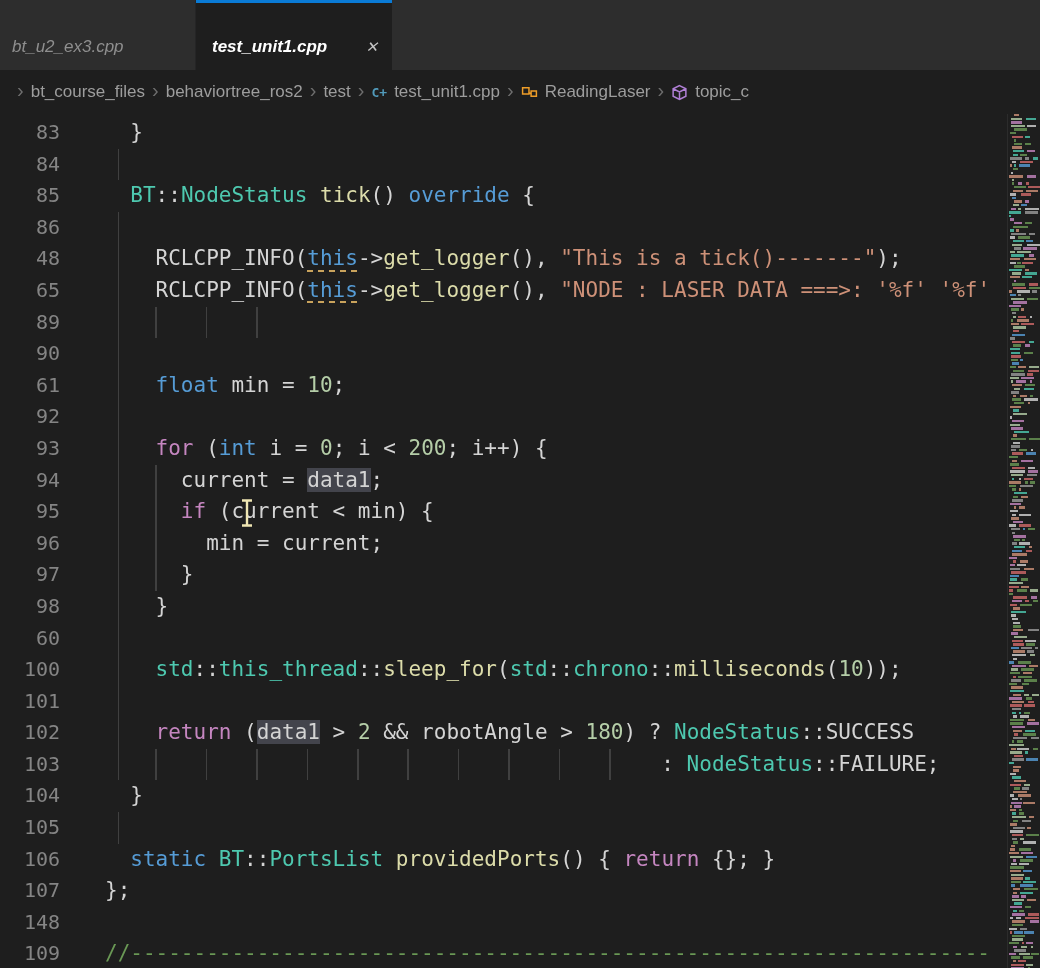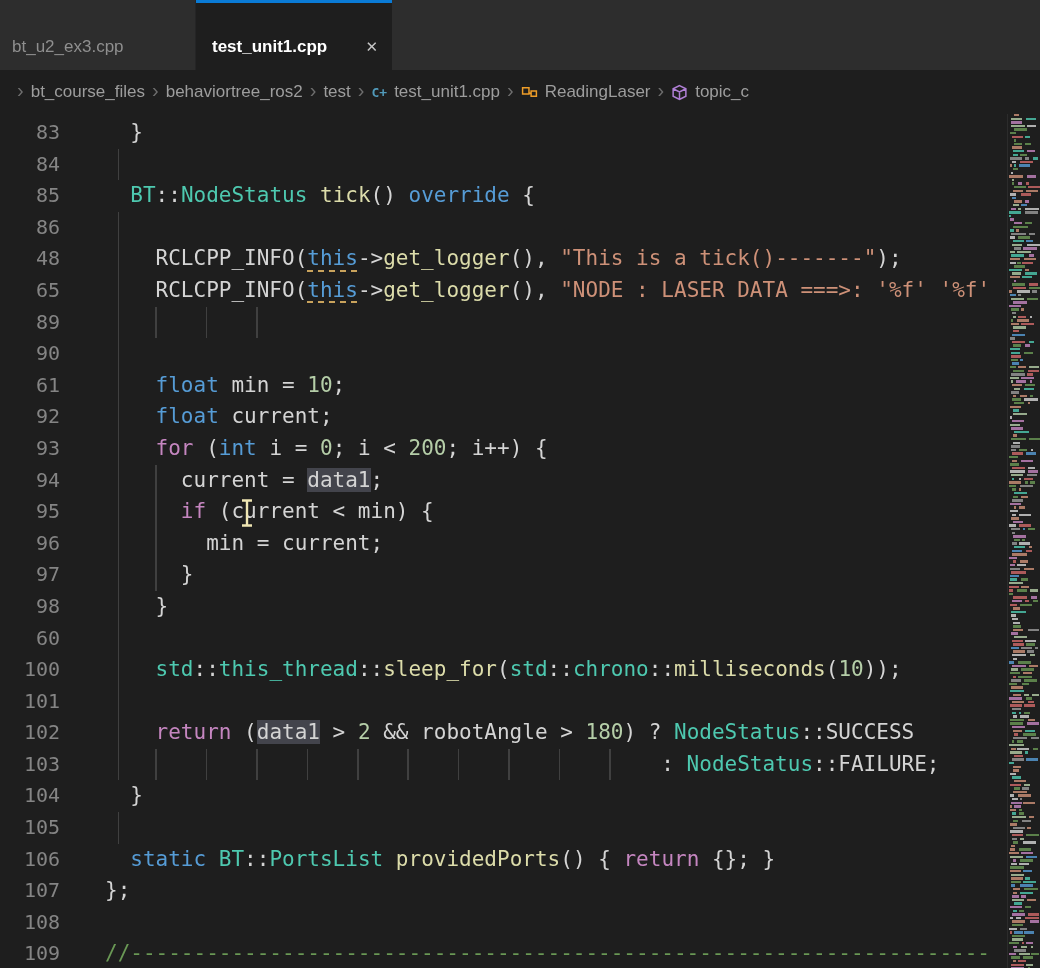--- a/index.html
+++ b/index.html
@@ -9,20 +9,21 @@
     font-family:"DejaVu Sans Mono", monospace;
     position:relative;
   }
 
   
   .tabbar {
     position:absolute; top:0; left:0; right:0; height:70px;
     background:#2d2d2d;
     display:flex;
     font-family:"Liberation Sans", sans-serif;
+    font-style:italic;
   }
   .tab {
     height:70px; display:flex; align-items:center;
     padding-top:24px; position:relative; cursor:pointer;
   }
   .tab.inactive {
     width:196px; background:#2d2d2d; color:#8f8f8f;
     padding-left:12px; border-right:1px solid #252526;
     font-size:17px;
   }
@@ -187,34 +188,34 @@
       <div class="ln">98</div>
       <div class="ln">60</div>
       <div class="ln">100</div>
       <div class="ln">101</div>
       <div class="ln">102</div>
       <div class="ln">103</div>
       <div class="ln">104</div>
       <div class="ln">105</div>
       <div class="ln">106</div>
       <div class="ln">107</div>
-      <div class="ln">108</div>
+      <div class="ln">148</div>
       <div class="ln">109</div>
     </div>
   <div class="code-area">
       <div class="code-line"><span class="ltext"><span class="tk-d">  }</span></span></div>
       <div class="code-line"><span class="iguide" style="left: 53.6px;"></span><span class="ltext"></span></div>
       <div class="code-line"><span class="ltext"><span class="tk-d">  </span><span class="tk-t">BT</span><span class="tk-d">::</span><span class="tk-t">NodeStatus</span><span class="tk-d"> </span><span class="tk-f">tick</span><span class="tk-d">() </span><span class="tk-k">override</span><span class="tk-d"> {</span></span></div>
       <div class="code-line"><span class="iguide" style="left: 53.6px;"></span><span class="ltext"></span></div>
       <div class="code-line"><span class="iguide" style="left: 53.6px;"></span><span class="ltext"><span class="tk-d">    </span><span class="tk-d">RCLCPP_INFO</span><span class="tk-d">(</span><span class="tk-k ul">this</span><span class="tk-d">-&gt;</span><span class="tk-f">get_logger</span><span class="tk-d">(), </span><span class="tk-s">"This is a tick()-------"</span><span class="tk-d">);</span></span></div>
       <div class="code-line"><span class="iguide" style="left: 53.6px;"></span><span class="ltext"><span class="tk-d">    </span><span class="tk-d">RCLCPP_INFO</span><span class="tk-d">(</span><span class="tk-k ul">this</span><span class="tk-d">-&gt;</span><span class="tk-f">get_logger</span><span class="tk-d">(), </span><span class="tk-s">"NODE : LASER DATA ===&gt;: '%f' '%f'</span></span></div>
       <div class="code-line"><span class="iguide" style="left: 53.6px;"></span><span class="iguide" style="left: 91.4px;"></span><span class="iguide" style="left: 141.8px;"></span><span class="iguide" style="left: 192.2px;"></span></div>
       <div class="code-line"><span class="iguide" style="left: 53.6px;"></span><span class="ltext"></span></div>
       <div class="code-line"><span class="iguide" style="left: 53.6px;"></span><span class="ltext"><span class="tk-d">    </span><span class="tk-k">float</span><span class="tk-d"> min = </span><span class="tk-n">10</span><span class="tk-d">;</span></span></div>
-      <div class="code-line"><span class="iguide" style="left: 53.6px;"></span><span class="ltext"><span class="tk-d">    </span><span class="tk-k">float</span><span class="tk-d"> current;</span></span></div>
+      <div class="code-line"><span class="iguide" style="left: 53.6px;"></span></div>
       <div class="code-line"><span class="iguide" style="left: 53.6px;"></span><span class="ltext"><span class="tk-d">    </span><span class="tk-c">for</span><span class="tk-d"> (</span><span class="tk-k">int</span><span class="tk-d"> i = </span><span class="tk-n">0</span><span class="tk-d">; i &lt; </span><span class="tk-n">200</span><span class="tk-d">; i++) {</span></span></div>
       <div class="code-line"><span class="iguide" style="left: 53.6px;"></span><span class="iguide" style="left: 91.4px;"></span><span class="ltext"><span class="tk-d">      current = </span><span class="tk-d hl">data1</span><span class="tk-d">;</span></span></div>
       <div class="code-line"><span class="iguide" style="left: 53.6px;"></span><span class="iguide" style="left: 91.4px;"></span><span class="ltext"><span class="tk-d">      </span><span class="tk-c">if</span><span class="tk-d"> (current &lt; min) {</span></span></div>
       <div class="code-line"><span class="iguide" style="left: 53.6px;"></span><span class="iguide" style="left: 91.4px;"></span><span class="ltext"><span class="tk-d">        min = current;</span></span></div>
       <div class="code-line"><span class="iguide" style="left: 53.6px;"></span><span class="iguide" style="left: 91.4px;"></span><span class="ltext"><span class="tk-d">      }</span></span></div>
       <div class="code-line"><span class="iguide" style="left: 53.6px;"></span><span class="ltext"><span class="tk-d">    }</span></span></div>
       <div class="code-line"><span class="iguide" style="left: 53.6px;"></span><span class="ltext"></span></div>
       <div class="code-line"><span class="iguide" style="left: 53.6px;"></span><span class="ltext"><span class="tk-d">    </span><span class="tk-t">std</span><span class="tk-d">::</span><span class="tk-t">this_thread</span><span class="tk-d">::</span><span class="tk-f">sleep_for</span><span class="tk-d">(</span><span class="tk-t">std</span><span class="tk-d">::</span><span class="tk-t">chrono</span><span class="tk-d">::</span><span class="tk-f">milliseconds</span><span class="tk-d">(</span><span class="tk-n">10</span><span class="tk-d">));</span></span></div>
       <div class="code-line"><span class="iguide" style="left: 53.6px;"></span><span class="ltext"></span></div>
       <div class="code-line"><span class="iguide" style="left: 53.6px;"></span><span class="ltext"><span class="tk-d">    </span><span class="tk-c">return</span><span class="tk-d"> (</span><span class="tk-d hl">data1</span><span class="tk-d"> &gt; </span><span class="tk-n">2</span><span class="tk-d"> &amp;&amp; robotAngle &gt; </span><span class="tk-n">180</span><span class="tk-d">) ? </span><span class="tk-t">NodeStatus</span><span class="tk-d">::SUCCESS</span></span></div>

